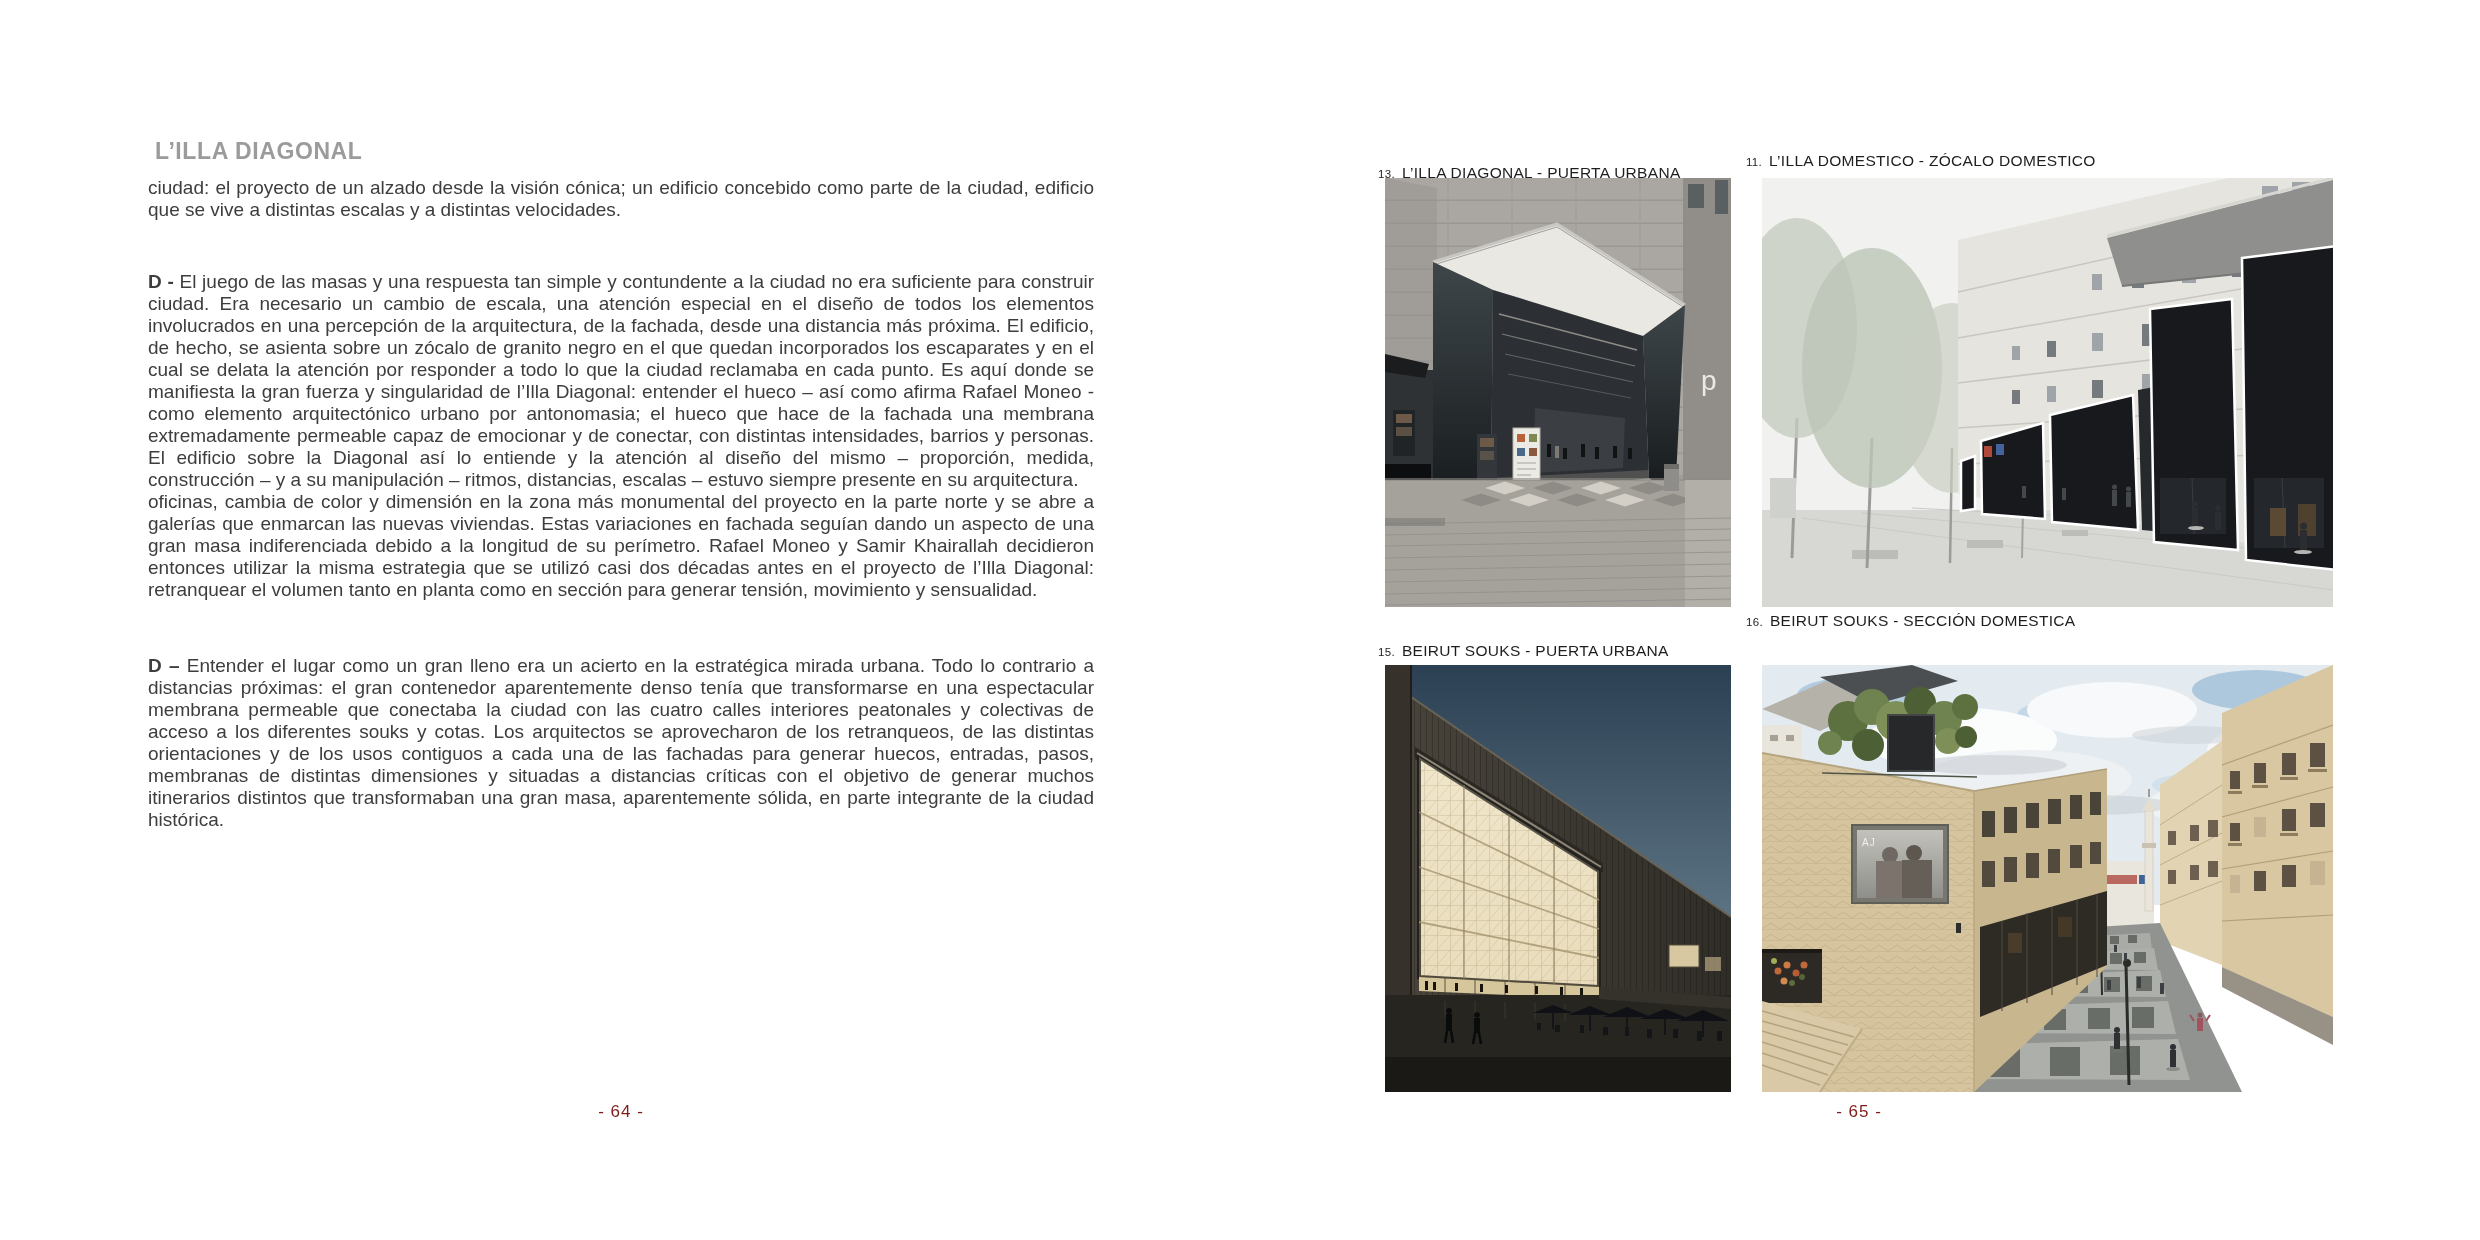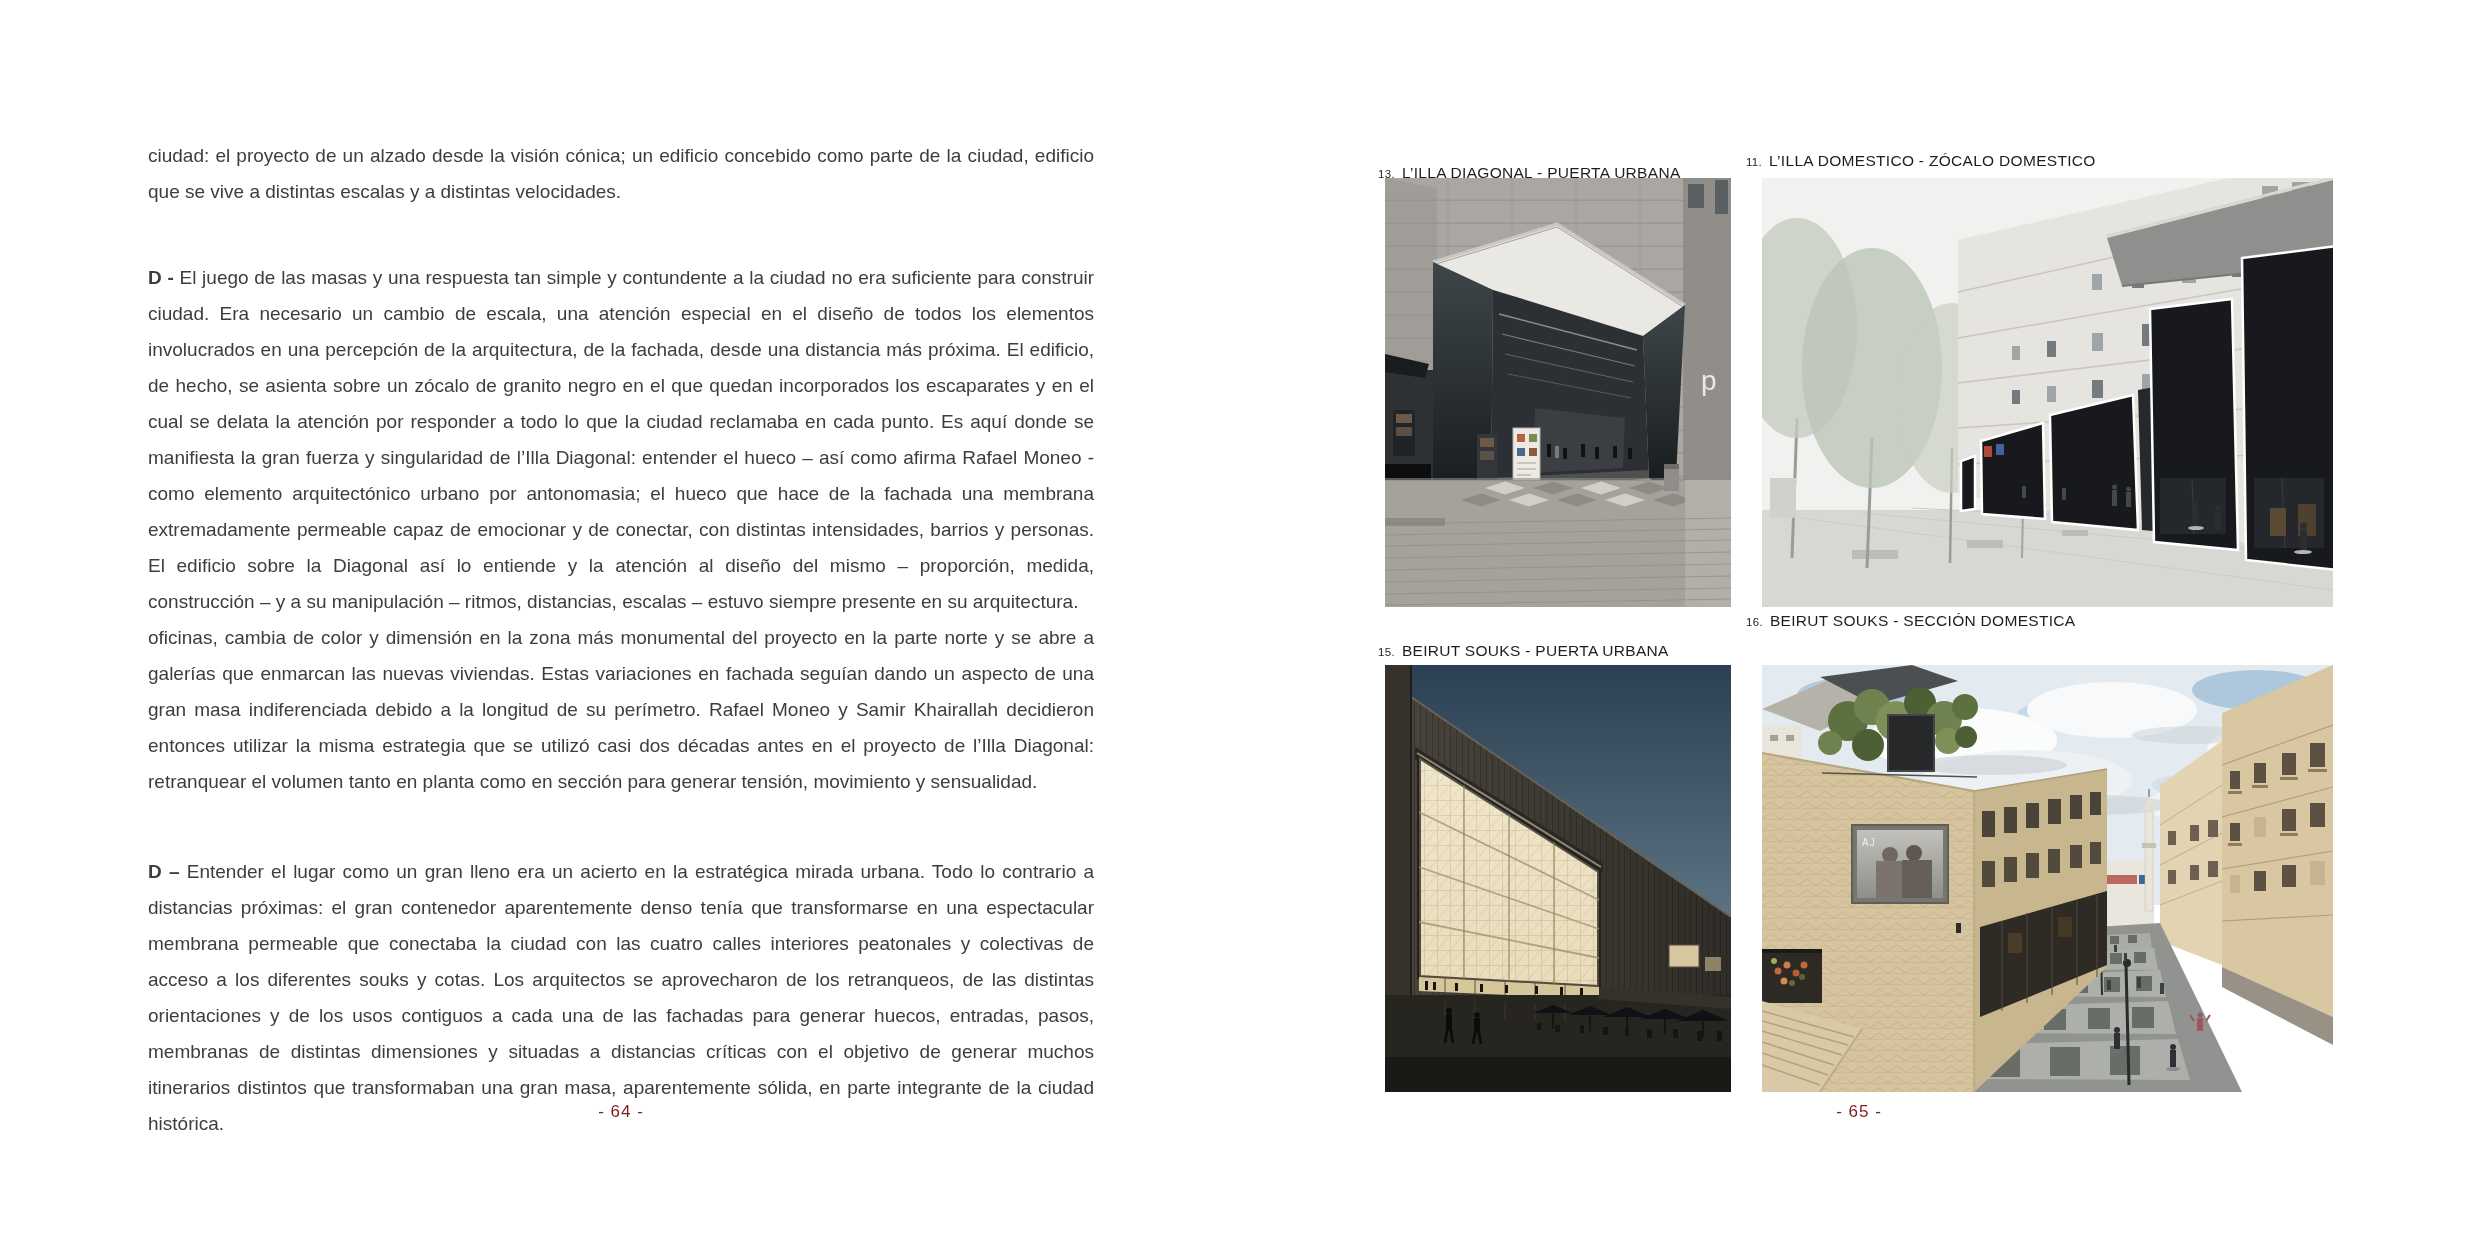--- a/index.html
+++ b/index.html
@@ -14,21 +14,21 @@
   .textcol{
     position:absolute;left:148px;top:138px;width:946px;
     color:#3d3d3d;
   }
   .sec-heading{
     font-size:23px;font-weight:bold;color:#9b9b9b;
     letter-spacing:0.6px;margin:0 0 12px 7px;
   }
   .sec-heading.second{margin-top:34px;}
   .body-par{
-    font-size:19px;line-height:36px;text-align:justify;margin:0;
+    font-size:19px;line-height:22px;text-align:justify;margin:0;
     hyphens:none;
   }
   .par-intro{margin-bottom:50px;}
   .par-beirut{margin-bottom:0;}
   .par-d2{margin-top:54px;}
   .lead{font-weight:bold;}
   .pagenum{
     position:absolute;color:#7f1d1d;font-size:17px;letter-spacing:1px;
     text-align:center;
   }
@@ -52,20 +52,21 @@
   .fig14{left:1762px;top:178px;width:571px;height:429px;}
   .fig15{left:1385px;top:665px;width:346px;height:427px;}
   .fig16{left:1762px;top:665px;width:571px;height:427px;}
 </style>
 </head>
 <body>
 
 <div class="spread">
 
   <div class="textcol">
+    <h1 class="sec-heading">L’ILLA DIAGONAL</h1>
     <p class="body-par par-intro">ciudad: el proyecto de un alzado desde la visión cónica; un edificio concebido como parte de la ciudad, edificio que se vive a distintas escalas y a distintas velocidades.</p>
     <p class="body-par par-d1"><span class="lead">D - </span><span>El juego de las masas y una respuesta tan simple y contundente a la ciudad no era suficiente para construir ciudad. Era necesario un cambio de escala, una atención especial en el diseño de todos los elementos involucrados en una percepción de la arquitectura, de la fachada, desde una distancia más próxima. El edificio, de hecho, se asienta sobre un zócalo de granito negro en el que quedan incorporados los escaparates y en el cual se delata la atención por responder a todo lo que la ciudad reclamaba en cada punto. Es aquí donde se manifiesta la gran fuerza y singularidad de l’Illa Diagonal: entender el hueco – así como afirma Rafael Moneo - como elemento arquitectónico urbano por antonomasia; el hueco que hace de la fachada una membrana extremadamente permeable capaz de emocionar y de conectar, con distintas intensidades, barrios y personas. El edificio sobre la Diagonal así lo entiende y la atención al diseño del mismo – proporción, medida, construcción – y a su manipulación – ritmos, distancias, escalas – estuvo siempre presente en su arquitectura.</span></p>
     <p class="body-par par-beirut">oficinas, cambia de color y dimensión en la zona más monumental del proyecto en la parte norte y se abre a galerías que enmarcan las nuevas viviendas. Estas variaciones en fachada seguían dando un aspecto de una gran masa indiferenciada debido a la longitud de su perímetro. Rafael Moneo y Samir Khairallah decidieron entonces utilizar la misma estrategia que se utilizó casi dos décadas antes en el proyecto de l’Illa Diagonal: retranquear el volumen tanto en planta como en sección para generar tensión, movimiento y sensualidad.</p>
     <p class="body-par par-d2"><span class="lead">D – </span><span>Entender el lugar como un gran lleno era un acierto en la estratégica mirada urbana. Todo lo contrario a distancias próximas: el gran contenedor aparentemente denso tenía que transformarse en una espectacular membrana permeable que conectaba la ciudad con las cuatro calles interiores peatonales y colectivas de acceso a los diferentes souks y cotas. Los arquitectos se aprovecharon de los retranqueos, de las distintas orientaciones y de los usos contiguos a cada una de las fachadas para generar huecos, entradas, pasos, membranas de distintas dimensiones y situadas a distancias críticas con el objetivo de generar muchos itinerarios distintos que transformaban una gran masa, aparentemente sólida, en parte integrante de la ciudad histórica.</span></p>
   </div>
   <div class="pagenum left">- 64 -</div>
 
   <div class="fig-caption cap13"><span class="fig-num">13.</span><span>L’ILLA DIAGONAL - PUERTA URBANA</span></div>
   <div class="fig-caption cap14"><span class="fig-num">11.</span><span>L’ILLA DOMESTICO - ZÓCALO DOMESTICO</span></div>
   <div class="fig-caption cap15"><span class="fig-num">15.</span><span>BEIRUT SOUKS - PUERTA URBANA</span></div>

